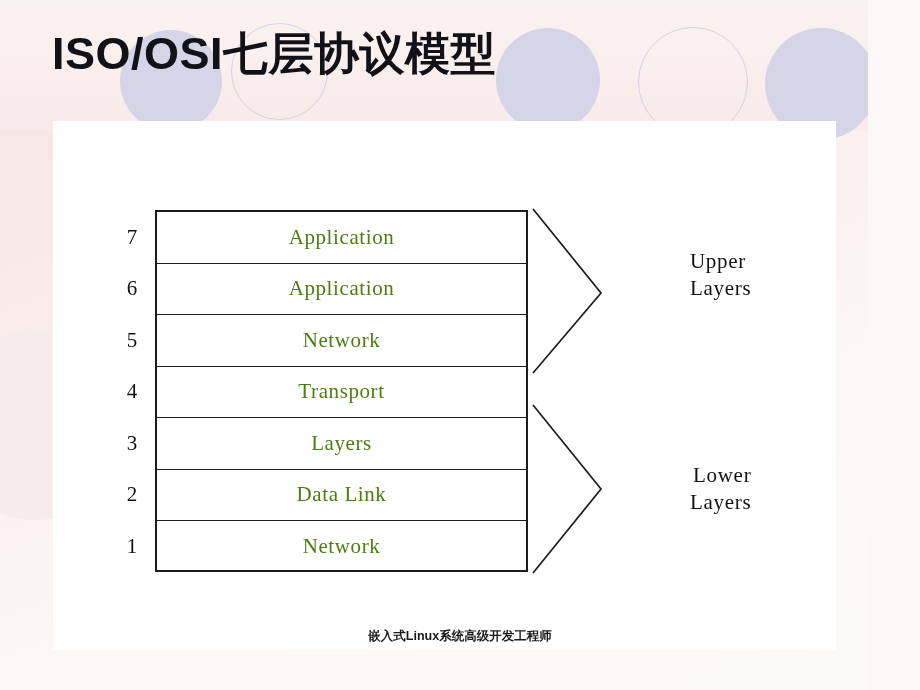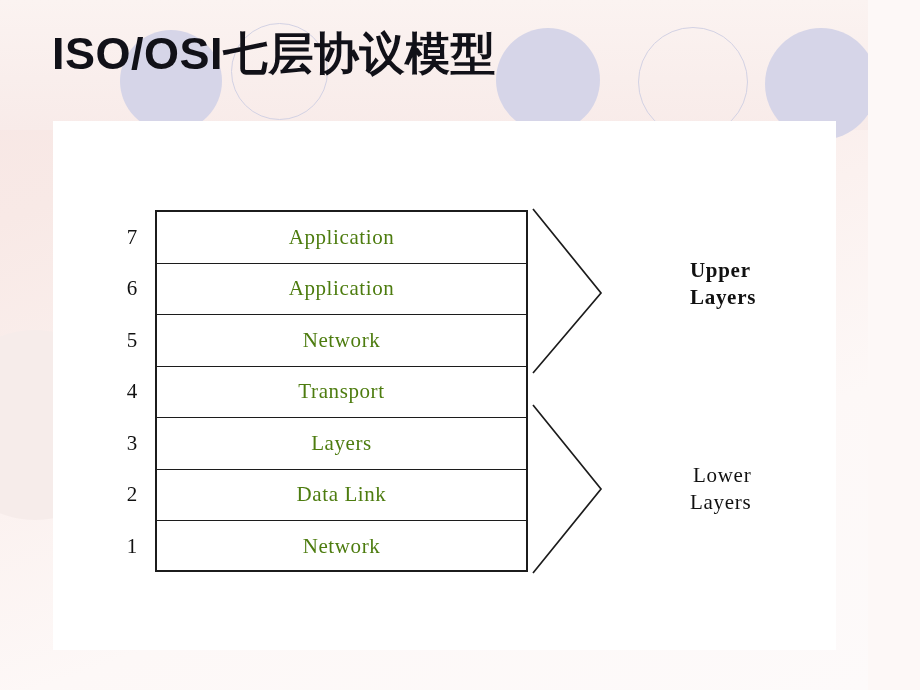--- a/index.html
+++ b/index.html
@@ -118,21 +118,21 @@
   
   .grp-label {
     position: absolute;
     font-family: "Liberation Serif", "DejaVu Serif", serif;
     font-size: 21px;
     line-height: 27px;
     color: #111111;
     letter-spacing: 0.7px;
     white-space: pre-line;
   }
-  .grp-upper { left: 637px; top: 136px; font-weight: bold; }
+  .grp-upper { left: 637px; top: 127px; }
   .grp-lower { left: 637px; top: 341px; text-align: right; }
 
   
   .footer {
     position: absolute;
     left: 0;
     top: 628px;
     width: 920px;
     text-align: center;
     font-size: 12.5px;
@@ -203,14 +203,15 @@
       <polyline points="2,200 70,284 2,368" stroke="#1c1c1c" stroke-width="1.7" fill="none"></polyline>
     </svg>
 
     <div class="grp-label grp-upper">Upper
 Layers</div>
     <div class="grp-label grp-lower">Lower
 Layers</div>
 
   </div>
 
+  <div class="footer">嵌入式Linux系统高级开发工程师</div>
 
 </div>
 
 </body></html>

